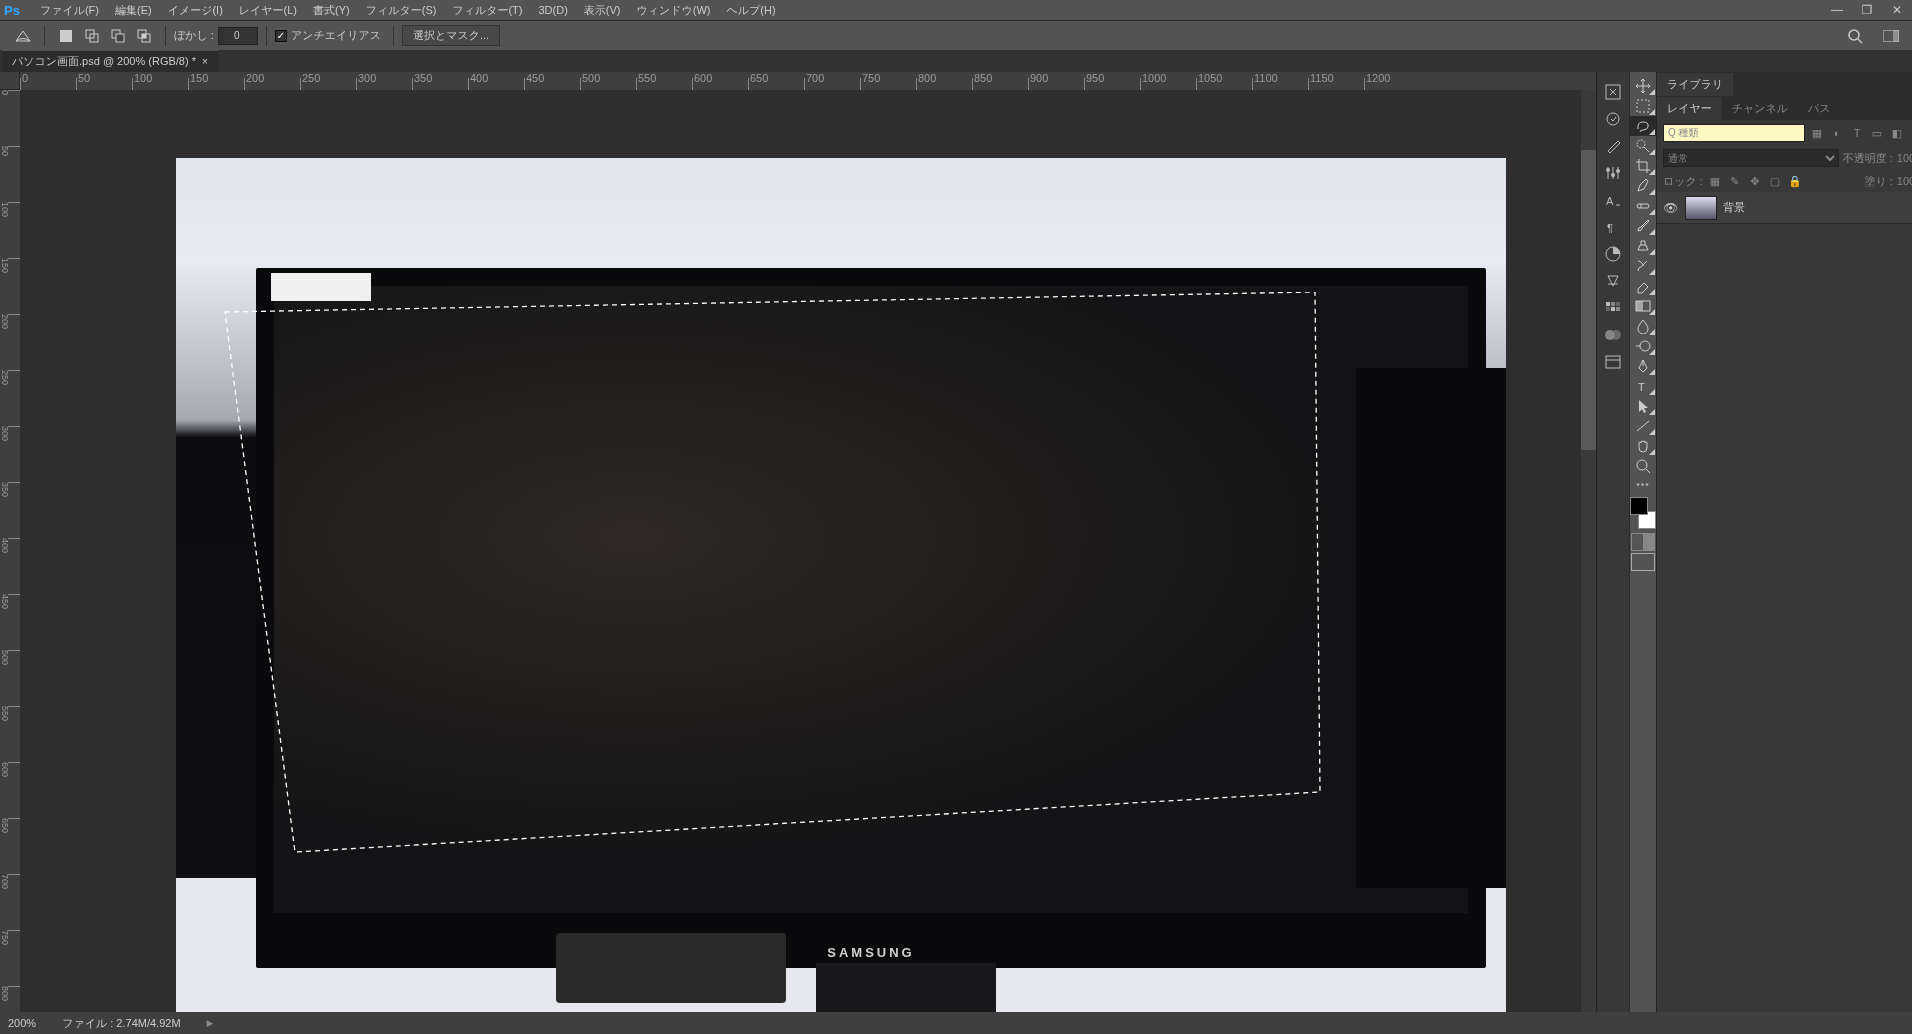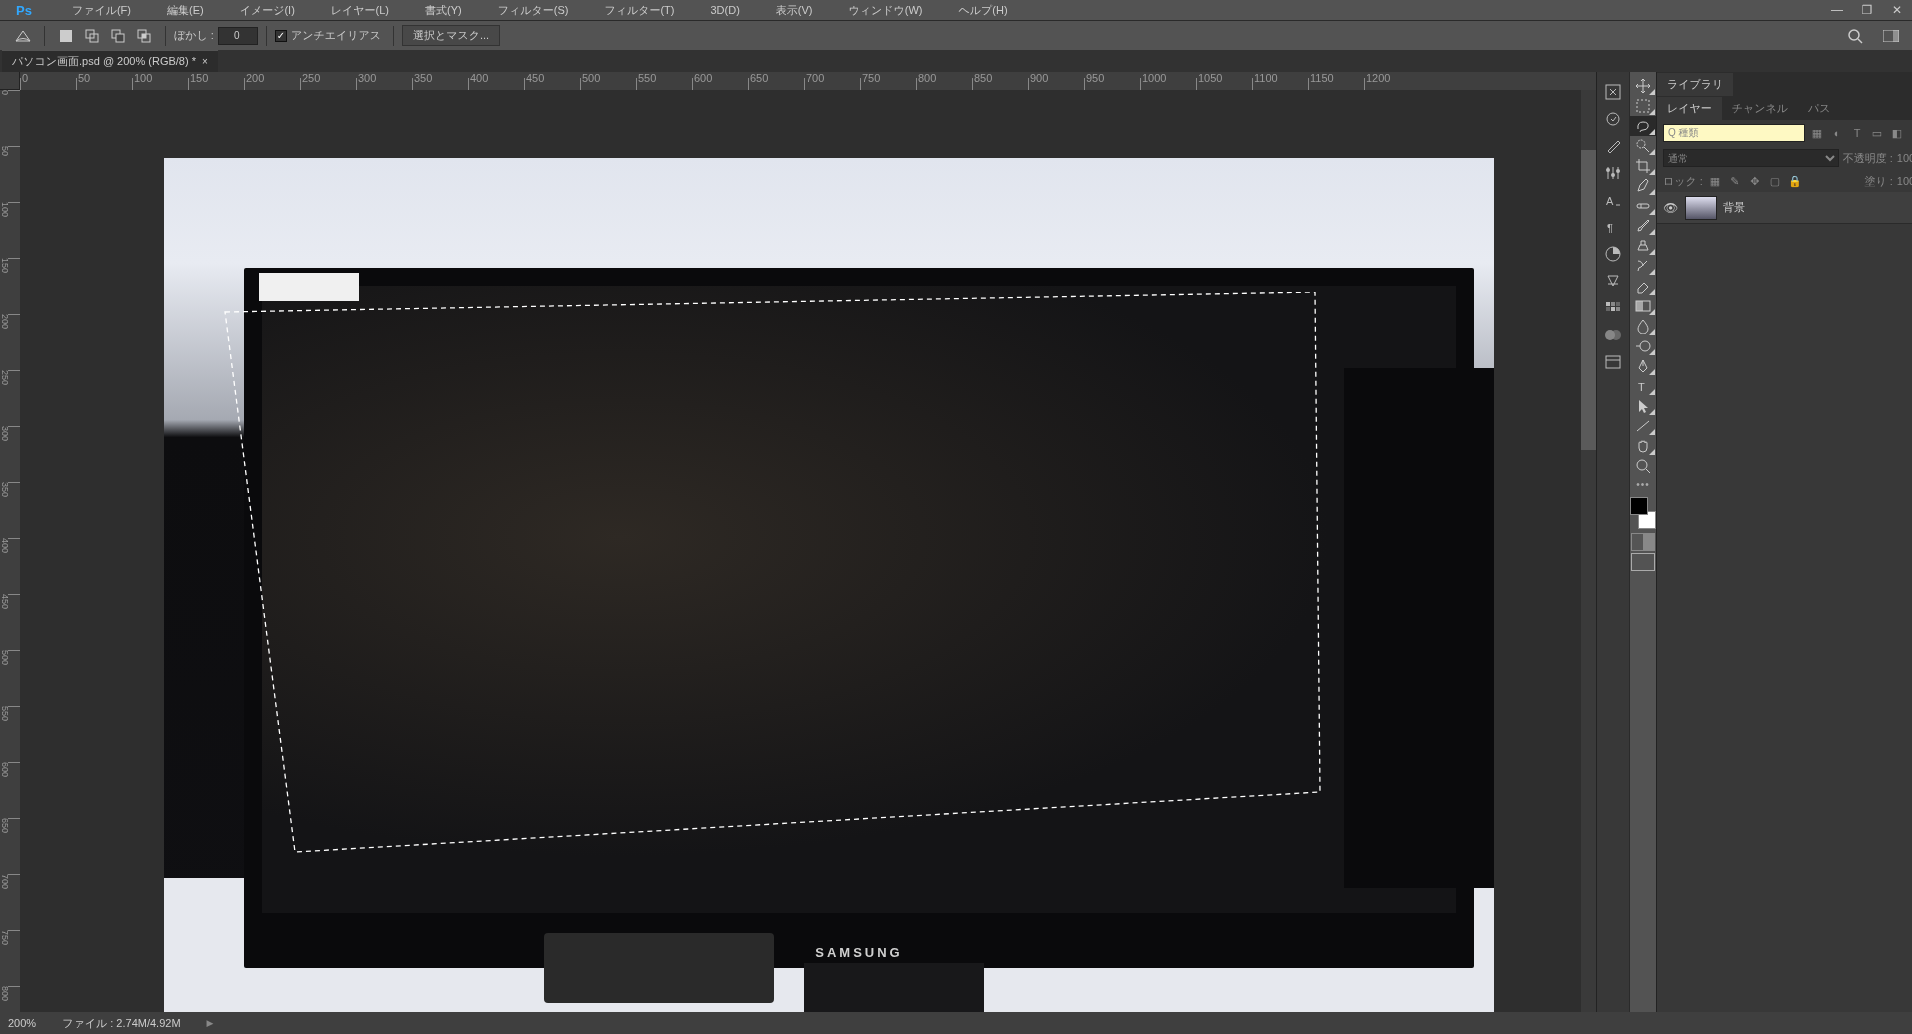--- a/index.html
+++ b/index.html
@@ -1,19 +1,19 @@
 <!DOCTYPE html>
 <html><head>
 <meta charset="utf-8">
 <style>
 * { margin: 0; padding: 0; box-sizing: border-box; font-family: "Meiryo UI", sans-serif; font-size: 11px; }
 body { background: #323232; color: #ccc; width: 1912px; height: 1034px; position: relative; overflow: hidden; }
 
 
-.menu-bar { height: 20px; background: #535353; display: flex; align-items: center; padding-left: 16px; gap: 20px; }
+.menu-bar { height: 20px; background: #535353; display: flex; align-items: center; padding-left: 4px; }
 .ps-logo { color: #31a8ff; font-weight: bold; font-size: 13px; margin-right: 12px; }
 .menu-item { padding: 0 8px; cursor: pointer; font-size: 11px; }
 .window-controls { position: absolute; right: 0; top: 0; display: flex; height: 20px; }
 .win-ctrl { width: 30px; display: flex; align-items: center; justify-content: center; cursor: pointer; font-size: 12px; }
 
 
 .options-bar { height: 30px; background: #535353; border-top: 1px solid #2a2a2a; display: flex; align-items: center; padding: 0 10px; position: relative; }
 .opt-icon { width: 22px; height: 22px; margin: 0 2px; display: flex; align-items: center; justify-content: center; cursor: pointer; border: 1px solid transparent; }
 .opt-sep { width: 1px; height: 20px; background: #333; margin: 0 8px; }
 .opt-label { font-size: 11px; margin-right: 4px; }
@@ -36,21 +36,21 @@
 .h-ruler { position: absolute; top: 0; left: 20px; right: 0; height: 18px; background: #3f3f3f; overflow: hidden; display: flex; }
 .v-ruler { position: absolute; top: 18px; left: 0; width: 20px; bottom: 0; background: #3f3f3f; }
 .ruler-corner { position: absolute; top: 0; left: 0; width: 20px; height: 18px; background: #3f3f3f; border-right: 1px solid #222; border-bottom: 1px solid #222; }
 .h-tick { position: relative; width: 56px; height: 18px; font-size: 9px; color: #999; }
 .h-tick::before { content: ""; position: absolute; left: 0; top: 6px; width: 1px; height: 12px; background: #888; }
 .h-tick span { position: absolute; left: 2px; top: 0; }
 .v-tick { position: relative; height: 56px; font-size: 9px; color: #999; writing-mode: vertical-lr; }
 .v-tick::before { content: ""; position: absolute; top: 0; left: 8px; height: 1px; width: 12px; background: #888; }
 
 
-.photo { position: absolute; top: 86px; left: 164px; width: 1330px; height: 873px; background: linear-gradient(180deg, #e1e5ee 0%, #e8ebf2 12%, #a5a9b2 30%, #0d0d0f 32%, #0f0f12 90%, #d8dbe3 100%); overflow: hidden; }
+.photo { position: absolute; top: 86px; left: 176px; width: 1330px; height: 873px; background: linear-gradient(180deg, #e1e5ee 0%, #e8ebf2 12%, #a5a9b2 30%, #0d0d0f 32%, #0f0f12 90%, #d8dbe3 100%); overflow: hidden; }
 .monitor { position: absolute; top: 110px; left: 80px; width: 1230px; height: 700px; background: #0a0a0c; border-radius: 2px; }
 .mon-screen { position: absolute; top: 18px; left: 18px; right: 18px; bottom: 55px; background: radial-gradient(ellipse at 30% 40%, #2e2924 0%, #141416 60%); }
 .mon-logo { position: absolute; bottom: 8px; left: 50%; transform: translateX(-50%); color: #d0d0d0; font-size: 13px; letter-spacing: 3px; font-weight: bold; }
 .mon-stand { position: absolute; top: 805px; left: 640px; width: 180px; height: 70px; background: #18181a; }
 .desk { position: absolute; top: 720px; left: 0; right: 0; height: 220px; background: #e6e8ee; }
 .second-mon { position: absolute; top: 210px; right: 0; width: 150px; height: 520px; background: #0a0a0c; }
 .device { position: absolute; top: 775px; left: 380px; width: 230px; height: 70px; background: #2a2a2a; border-radius: 4px; }
 .label { position: absolute; top: 115px; left: 95px; width: 100px; height: 28px; background: #f0f0f0; }
 
 

